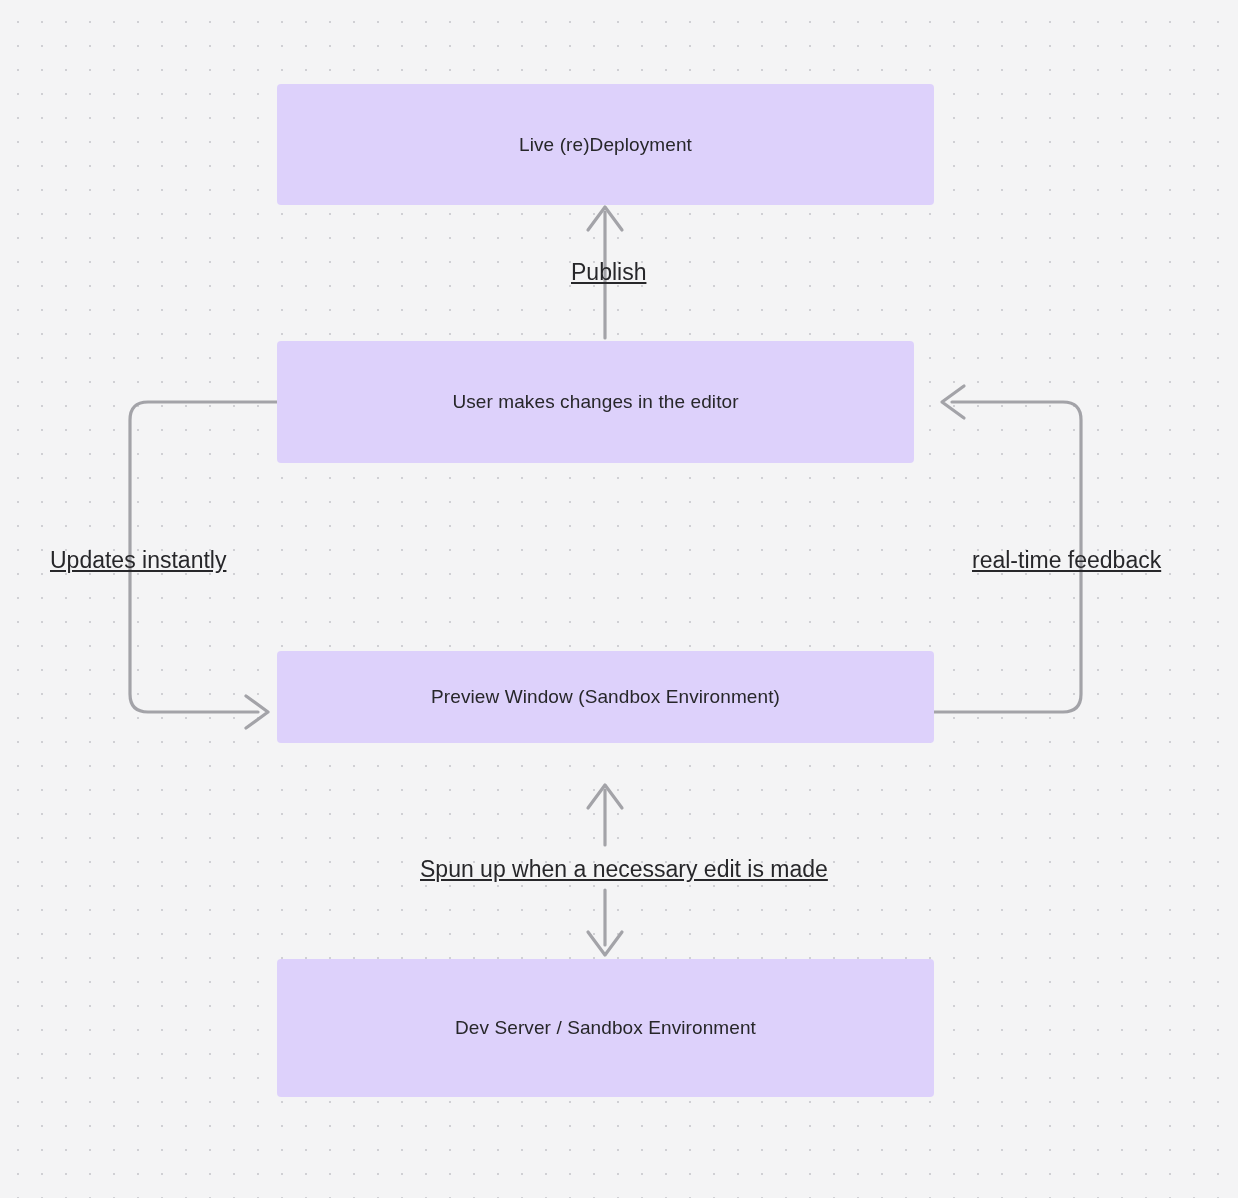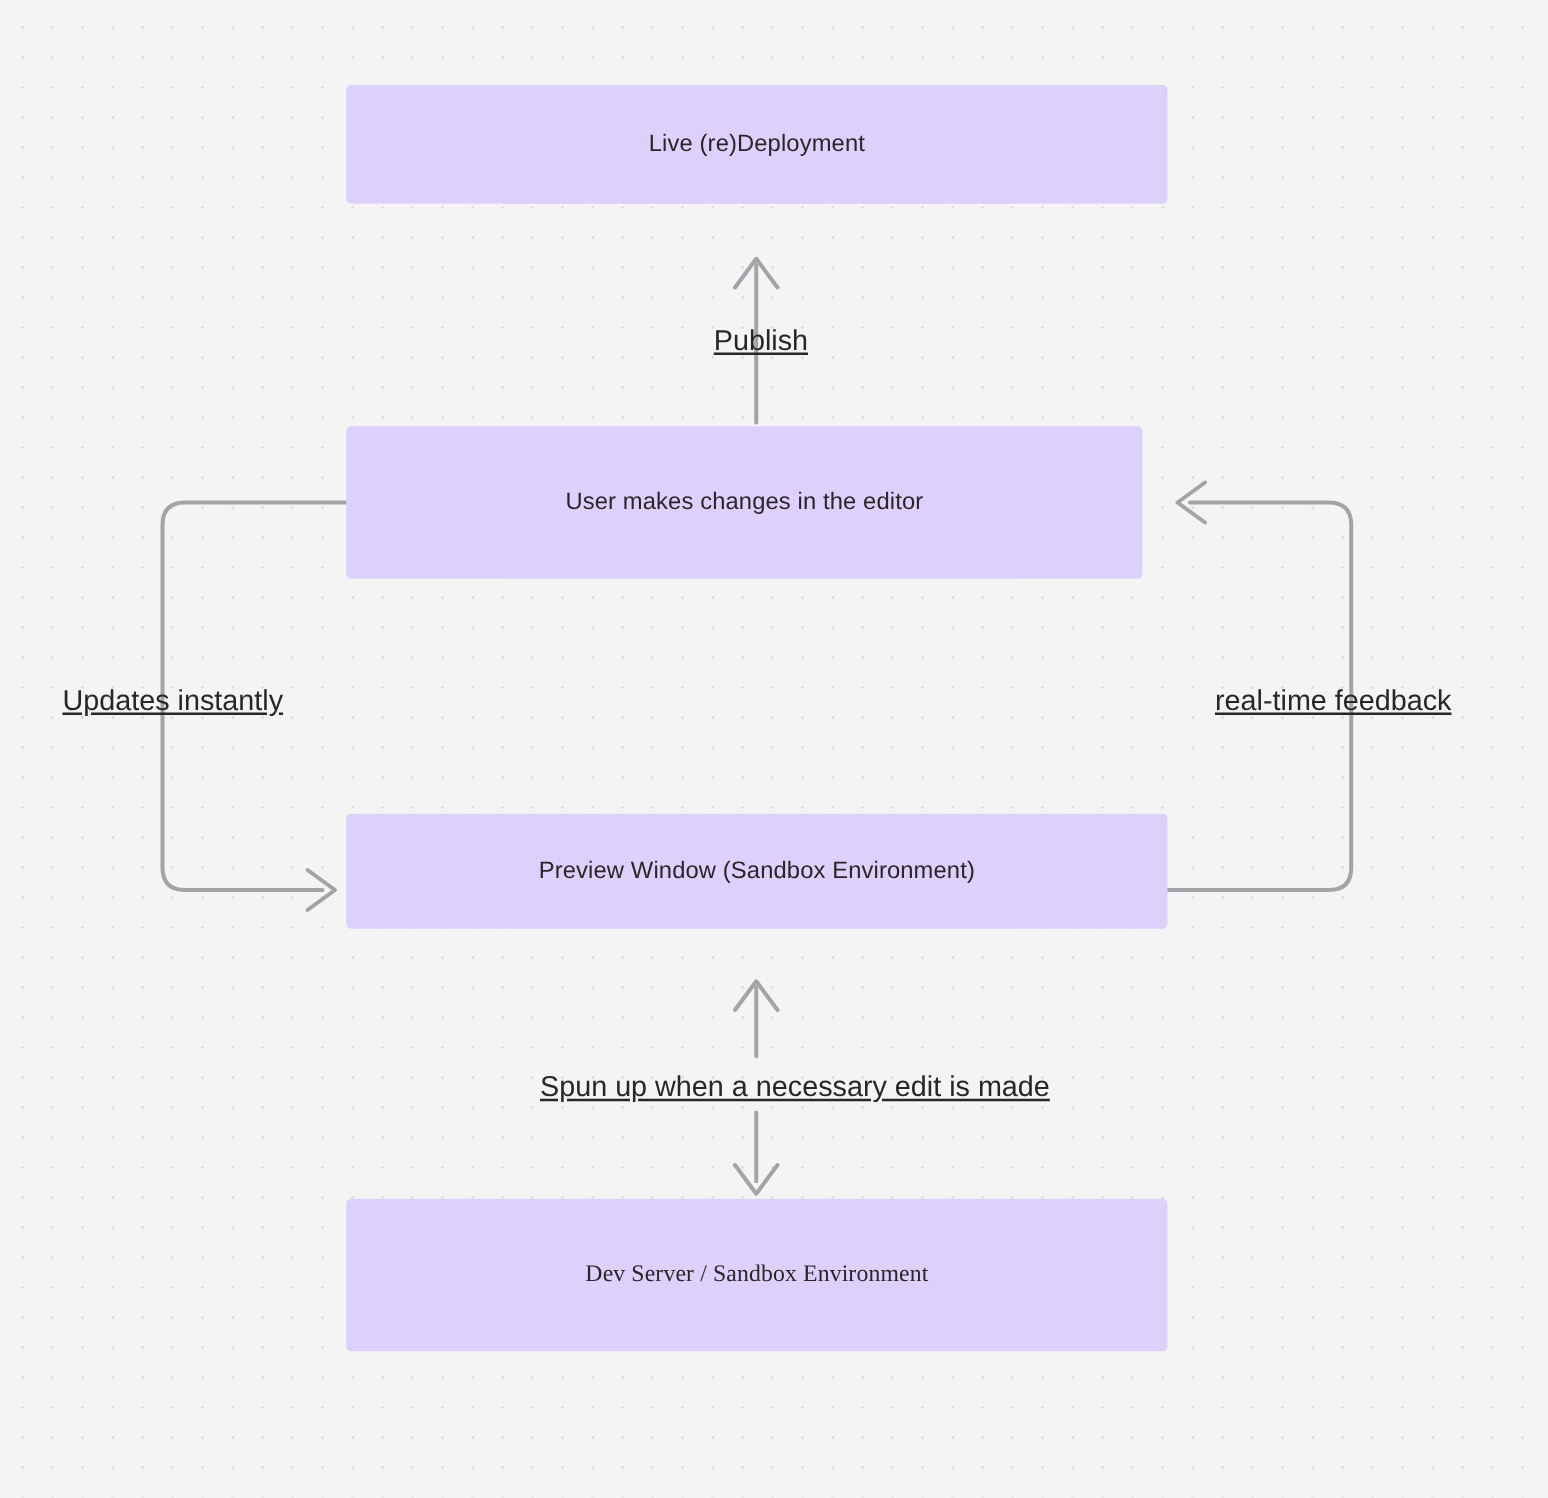--- a/index.html
+++ b/index.html
@@ -90,37 +90,37 @@
       <path class="edge-path" d="M605,845 L605,790"></path>
       <path class="arrow-head" d="M588,808 L605,785 L622,808"></path>
     </g>
 
     <g>
       <path class="edge-path" d="M605,890 L605,945"></path>
       <path class="arrow-head" d="M588,932 L605,955 L622,932"></path>
     </g>
   </svg>
 
-  <div class="node" style="left:277px; top:68px; width:657px; height:95px;text-align:center;">
+  <div class="node" style="left:277px; top:84px; width:657px; height:121px;text-align:center;">
     <span>Live (re)Deployment</span>
   </div>
 
   <div class="node" style="left:277px; top:341px; width:637px; height:122px;">
     <span>User makes changes in the editor</span>
   </div>
 
   <div class="node" style="left:277px; top:651px; width:657px; height:92px;">
     <span>Preview Window (Sandbox Environment)</span>
   </div>
 
-  <div class="node" style="left:277px; top:959px; width:657px; height:122px;font-family:Liberation Serif, serif;">
+  <div class="node" style="left:277px; top:959px; width:657px; height:138px;">
     <span>Dev Server / Sandbox Environment</span>
   </div>
 
   <div class="edge-label" style="left:571px; top:259px;">Publish</div>
 
   <div class="edge-label" style="left:50px; top:547px;">Updates instantly</div>
 
   <div class="edge-label" style="left:972px; top:547px;">real-time feedback</div>
 
-  <div class="edge-label" style="left:432px; top:856px;">Spun up when a necessary edit is made</div>
+  <div class="edge-label" style="left:420px; top:856px;">Spun up when a necessary edit is made</div>
 
 </div>
 
 </body></html>

